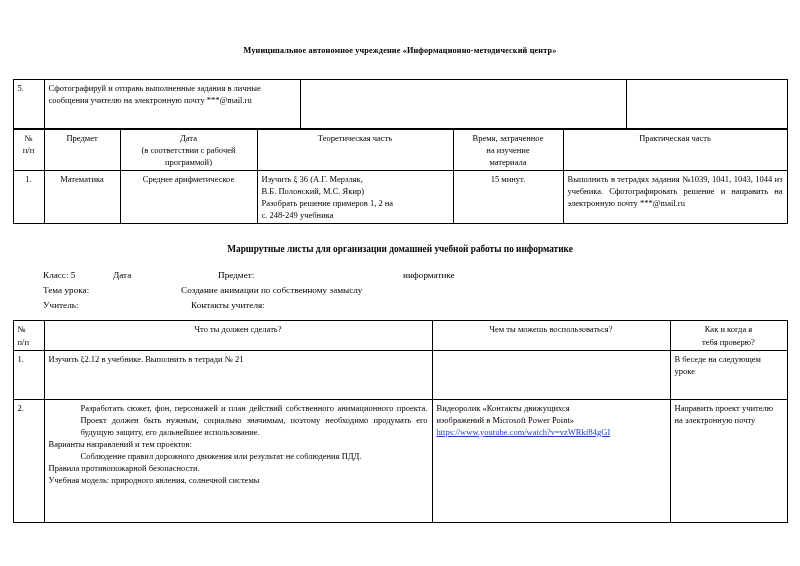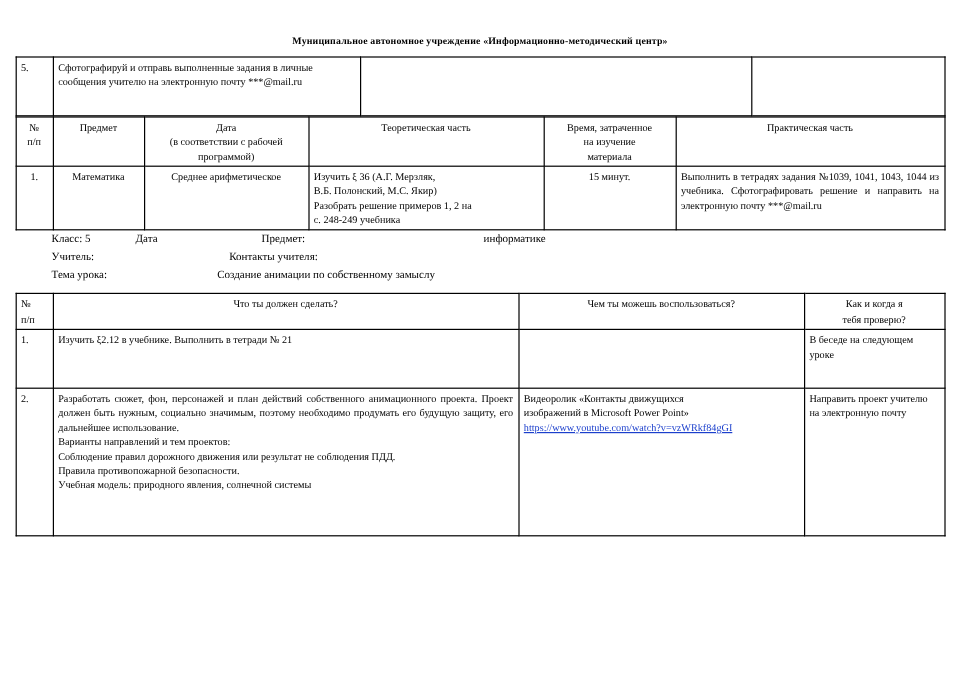--- a/index.html
+++ b/index.html
@@ -22,21 +22,21 @@
     box-sizing: border-box;
     padding: 0;
   }
 
   
   .doc-header {
     text-align: center;
     font-size: 8.2px;
     font-weight: bold;
     letter-spacing: 0.15px;
-    margin: 0;
+    margin: 16px;
     padding-top: 30px;
     padding-bottom: 8px;
   }
 
   
   table.doc-table {
     border-collapse: collapse;
     table-layout: fixed;
     margin: 0 auto;
     width: 774px;
@@ -44,21 +44,21 @@
   }
   table.doc-table td,
   table.doc-table th {
     border: 1px solid #000000;
     vertical-align: top;
     padding: 2px 4px 2px 4px;
     font-weight: normal;
     line-height: 1.42;
   }
   .ctr { text-align: center; }
-  .just { text-align: justify; text-align-last: left; }
+  .just { text-align: justify; text-align-last: left; margin-left: 32px; }
   .cell-num { text-align: left; padding-left: 4px; }
 
   
   .t1 { margin-bottom: 14px; }
   .t1 td { height: 44px; }
 
   
   .t2 { margin-bottom: 0; }
   .t2 .hdr td { padding-top: 2px; padding-bottom: 2px; }
 
@@ -161,35 +161,36 @@
           <div>В.Б. Полонский, М.С. Якир)</div>
           <div>Разобрать решение примеров 1, 2 на</div>
           <div>с. 248-249 учебника</div>
         </td>
         <td class="ctr">15 минут.</td>
         <td class="just">Выполнить в тетрадях задания №1039, 1041, 1043, 1044 из учебника. Сфотографировать решение и направить на электронную почту ***@mail.ru</td>
       </tr>
     </tbody>
   </table>
 
+  <div class="mid-title">Маршрутные листы для организации домашней учебной работы по информатике</div>
 
   <div class="info-block">
     <div class="info-row">
       <span class="info-cell" style="left:30px">Класс: 5</span>
       <span class="info-cell" style="left:100px">Дата</span>
       <span class="info-cell" style="left:205px">Предмет:</span>
       <span class="info-cell" style="left:390px">информатике</span>
     </div>
     <div class="info-row">
+      <span class="info-cell" style="left:30px">Тема урока:</span>
+      <span class="info-cell" style="left:168px">Создание анимации по собственному замыслу</span>
+    </div>
+    <div class="info-row">
       <span class="info-cell" style="left:30px">Учитель:</span>
       <span class="info-cell" style="left:178px">Контакты учителя:</span>
-    </div>
-    <div class="info-row">
-      <span class="info-cell" style="left:30px">Тема урока:</span>
-      <span class="info-cell" style="left:168px">Создание анимации по собственному замыслу</span>
     </div>
   </div>
 
   <table class="doc-table t3">
     <colgroup>
       <col style="width:31px">
       <col style="width:388px">
       <col style="width:238px">
       <col style="width:117px">
     </colgroup>

